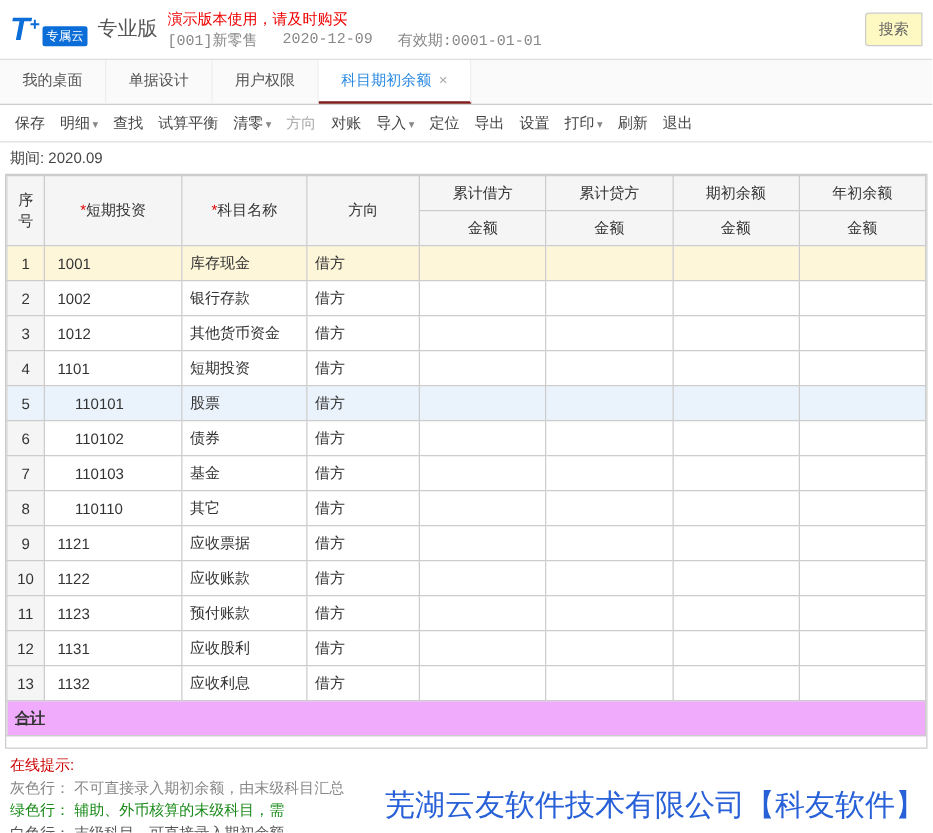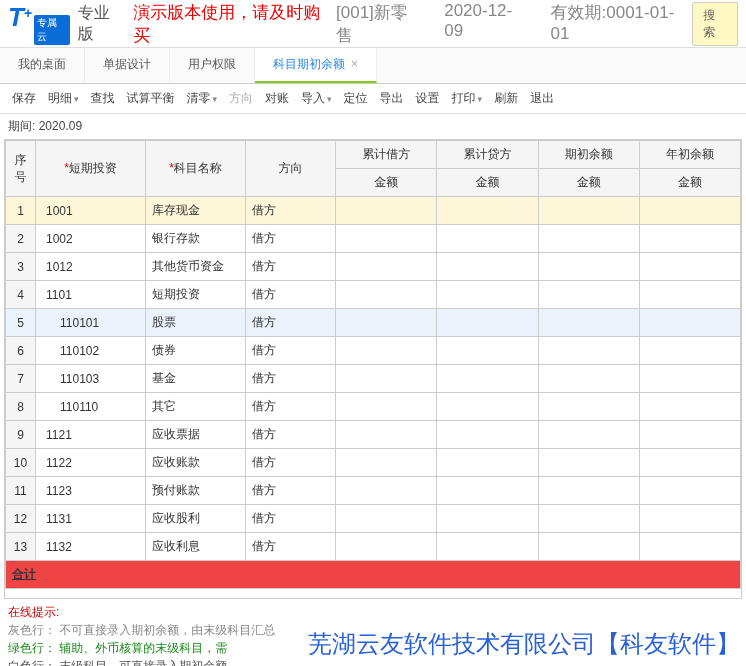--- a/index.html
+++ b/index.html
@@ -3,44 +3,44 @@
 <meta charset="utf-8">
 <style>
 * { box-sizing: border-box; margin: 0; padding: 0; }
 body { font-family: "Microsoft YaHei", Arial, sans-serif; font-size: 12px; color: #333; background: #fff; width: 746px; height: 666px; overflow: hidden; position: relative; }
 .header { display: flex; align-items: center; padding: 4px 8px; border-bottom: 1px solid #ddd; height: 48px; }
 .logo { display: flex; align-items: baseline; margin-right: 8px; }
 .logo-t { font-size: 26px; font-weight: bold; font-style: italic; color: #0a6dd8; }
 .logo-plus { font-size: 14px; font-weight: bold; color: #0a6dd8; position: relative; top: -8px; }
 .logo-sub { background: #0a6dd8; color: #fff; font-size: 10px; padding: 1px 3px; border-radius: 2px; margin-left: 2px; }
 .edition { font-size: 16px; color: #555; margin-right: 8px; }
-.header-info { display: flex; flex-direction: row; font-size: 17px; }
+.header-info { display: flex; flex-direction: column; font-size: 12px; font-family: Liberation Mono, monospace; }
 .demo-notice { color: #e00; }
 .header-meta { color: #888; display: flex; gap: 20px; }
 .search-btn { margin-left: auto; border: 1px solid #ccc; padding: 4px 10px; color: #666; background: #fef9c3; border-radius: 3px 0 0 3px; }
 .tabs { display: flex; border-bottom: 1px solid #ccc; background: #fafafa; }
 .tab { padding: 8px 18px; color: #555; cursor: pointer; border-right: 1px solid #eee; }
-.tab.active { color: #2a8ae2; border-bottom: 2px solid #84cc16; background: #fff; }
+.tab.active { color: #2a8ae2; border-bottom: 2px solid #7f1d1d; background: #fff; }
 .tab-close { color: #aaa; margin-left: 6px; }
 .toolbar { display: flex; gap: 4px; padding: 6px 8px; border-bottom: 1px solid #ddd; color: #444; flex-wrap: wrap; }
 .toolbar span { cursor: pointer; padding: 0 4px; }
 .toolbar .disabled { color: #aaa; }
 .toolbar .caret::after { content: "▾"; font-size: 9px; margin-left: 2px; color: #888; }
 .period { padding: 4px 8px; color: #444; }
 .grid-wrap { border: 1px solid #ccc; margin: 0 4px; height: 460px; overflow: hidden; }
 table { border-collapse: collapse; width: 100%; table-layout: fixed; }
 th, td { border: 1px solid #ccc; padding: 5px 6px; font-size: 12px; text-align: left; background: #fff; }
 th { background: #f5f5f5; text-align: center; font-weight: normal; }
 th .req { color: #d00; }
 .col-idx { width: 30px; text-align: center; background: #f5f5f5; }
 tr.selected td { background: #fdf6d9; }
 tr.highlight td { background: #eaf3fb; }
 td.code { padding-left: 10px; }
 td.code.indent { padding-left: 24px; }
-.total-row td { background: #ef4444; font-weight: bold; text-decoration: underline; }
+.total-row td { background: #f0abfc; font-weight: bold; text-decoration: underline; }
 .hints { padding: 4px 8px; font-size: 12px; line-height: 1.5; }
 .hint-title { color: #c00; }
 .hint-gray { color: #888; }
 .hint-green { color: #1a8a1a; }
 .hint-white { color: #555; }
 .watermark { position: absolute; bottom: 6px; right: 6px; font-size: 24px; color: #2860d8; font-weight: 400; pointer-events: none; }
 </style>
 </head>
 <body>
 

